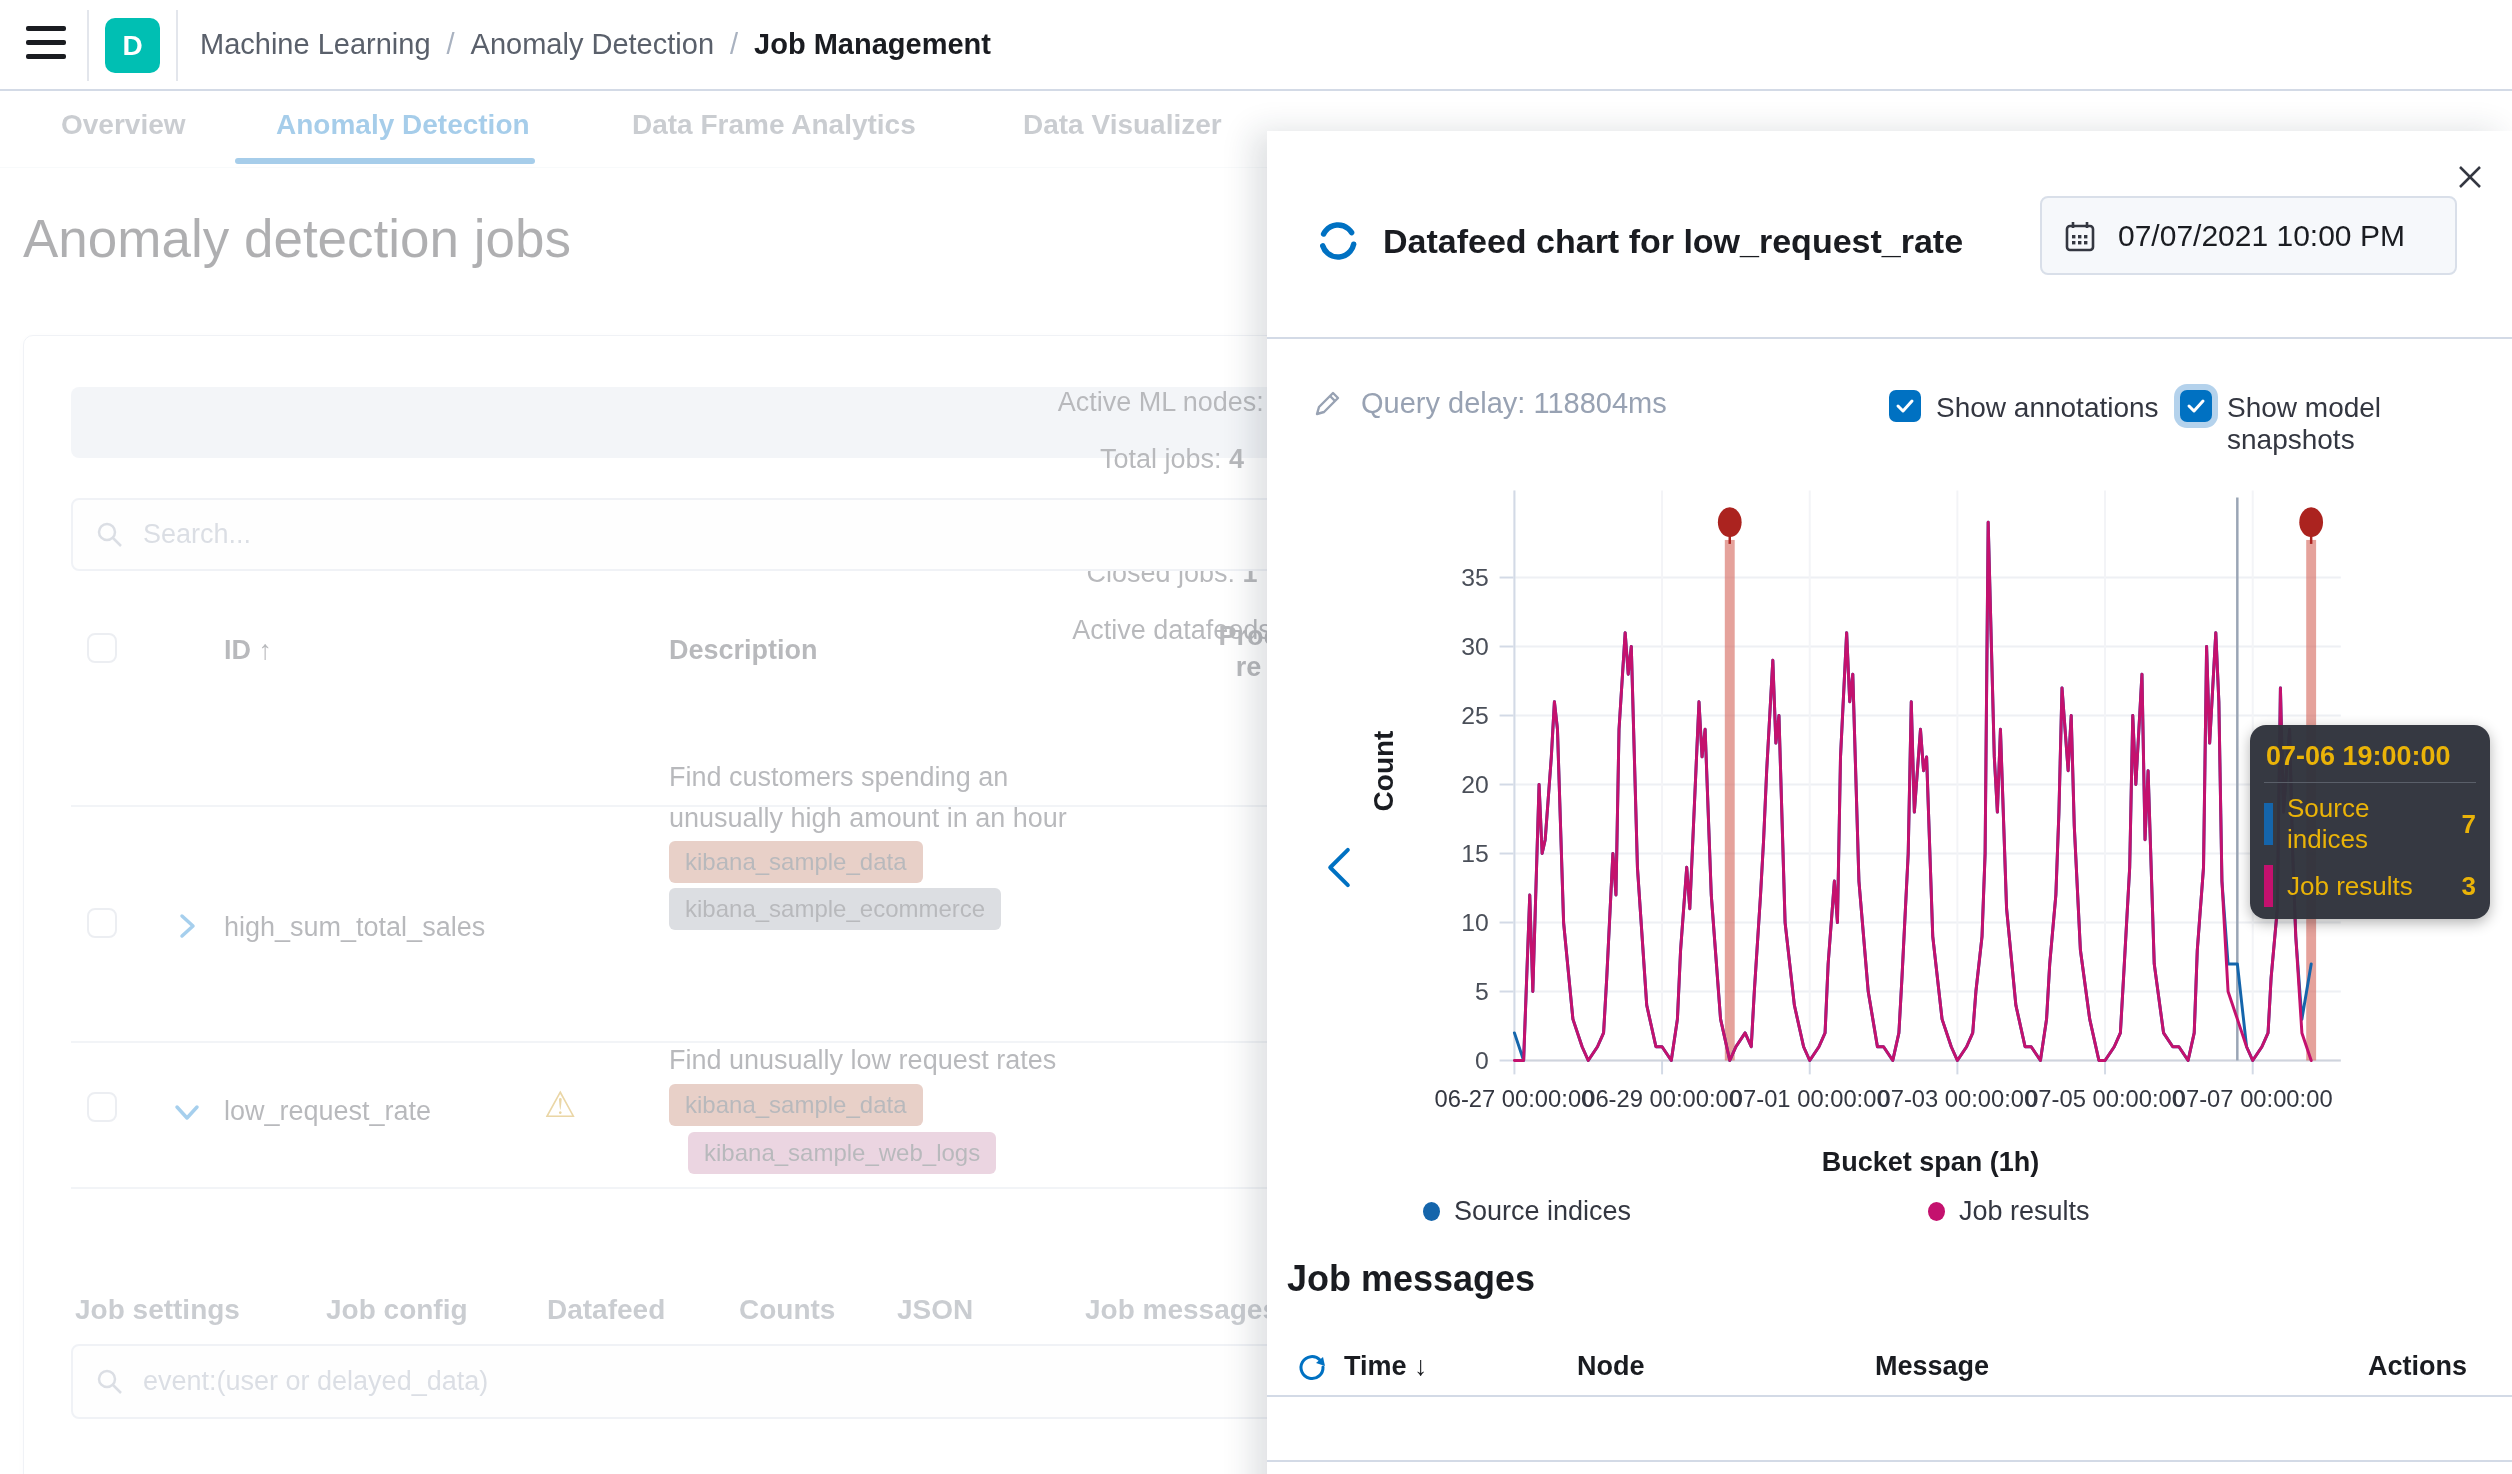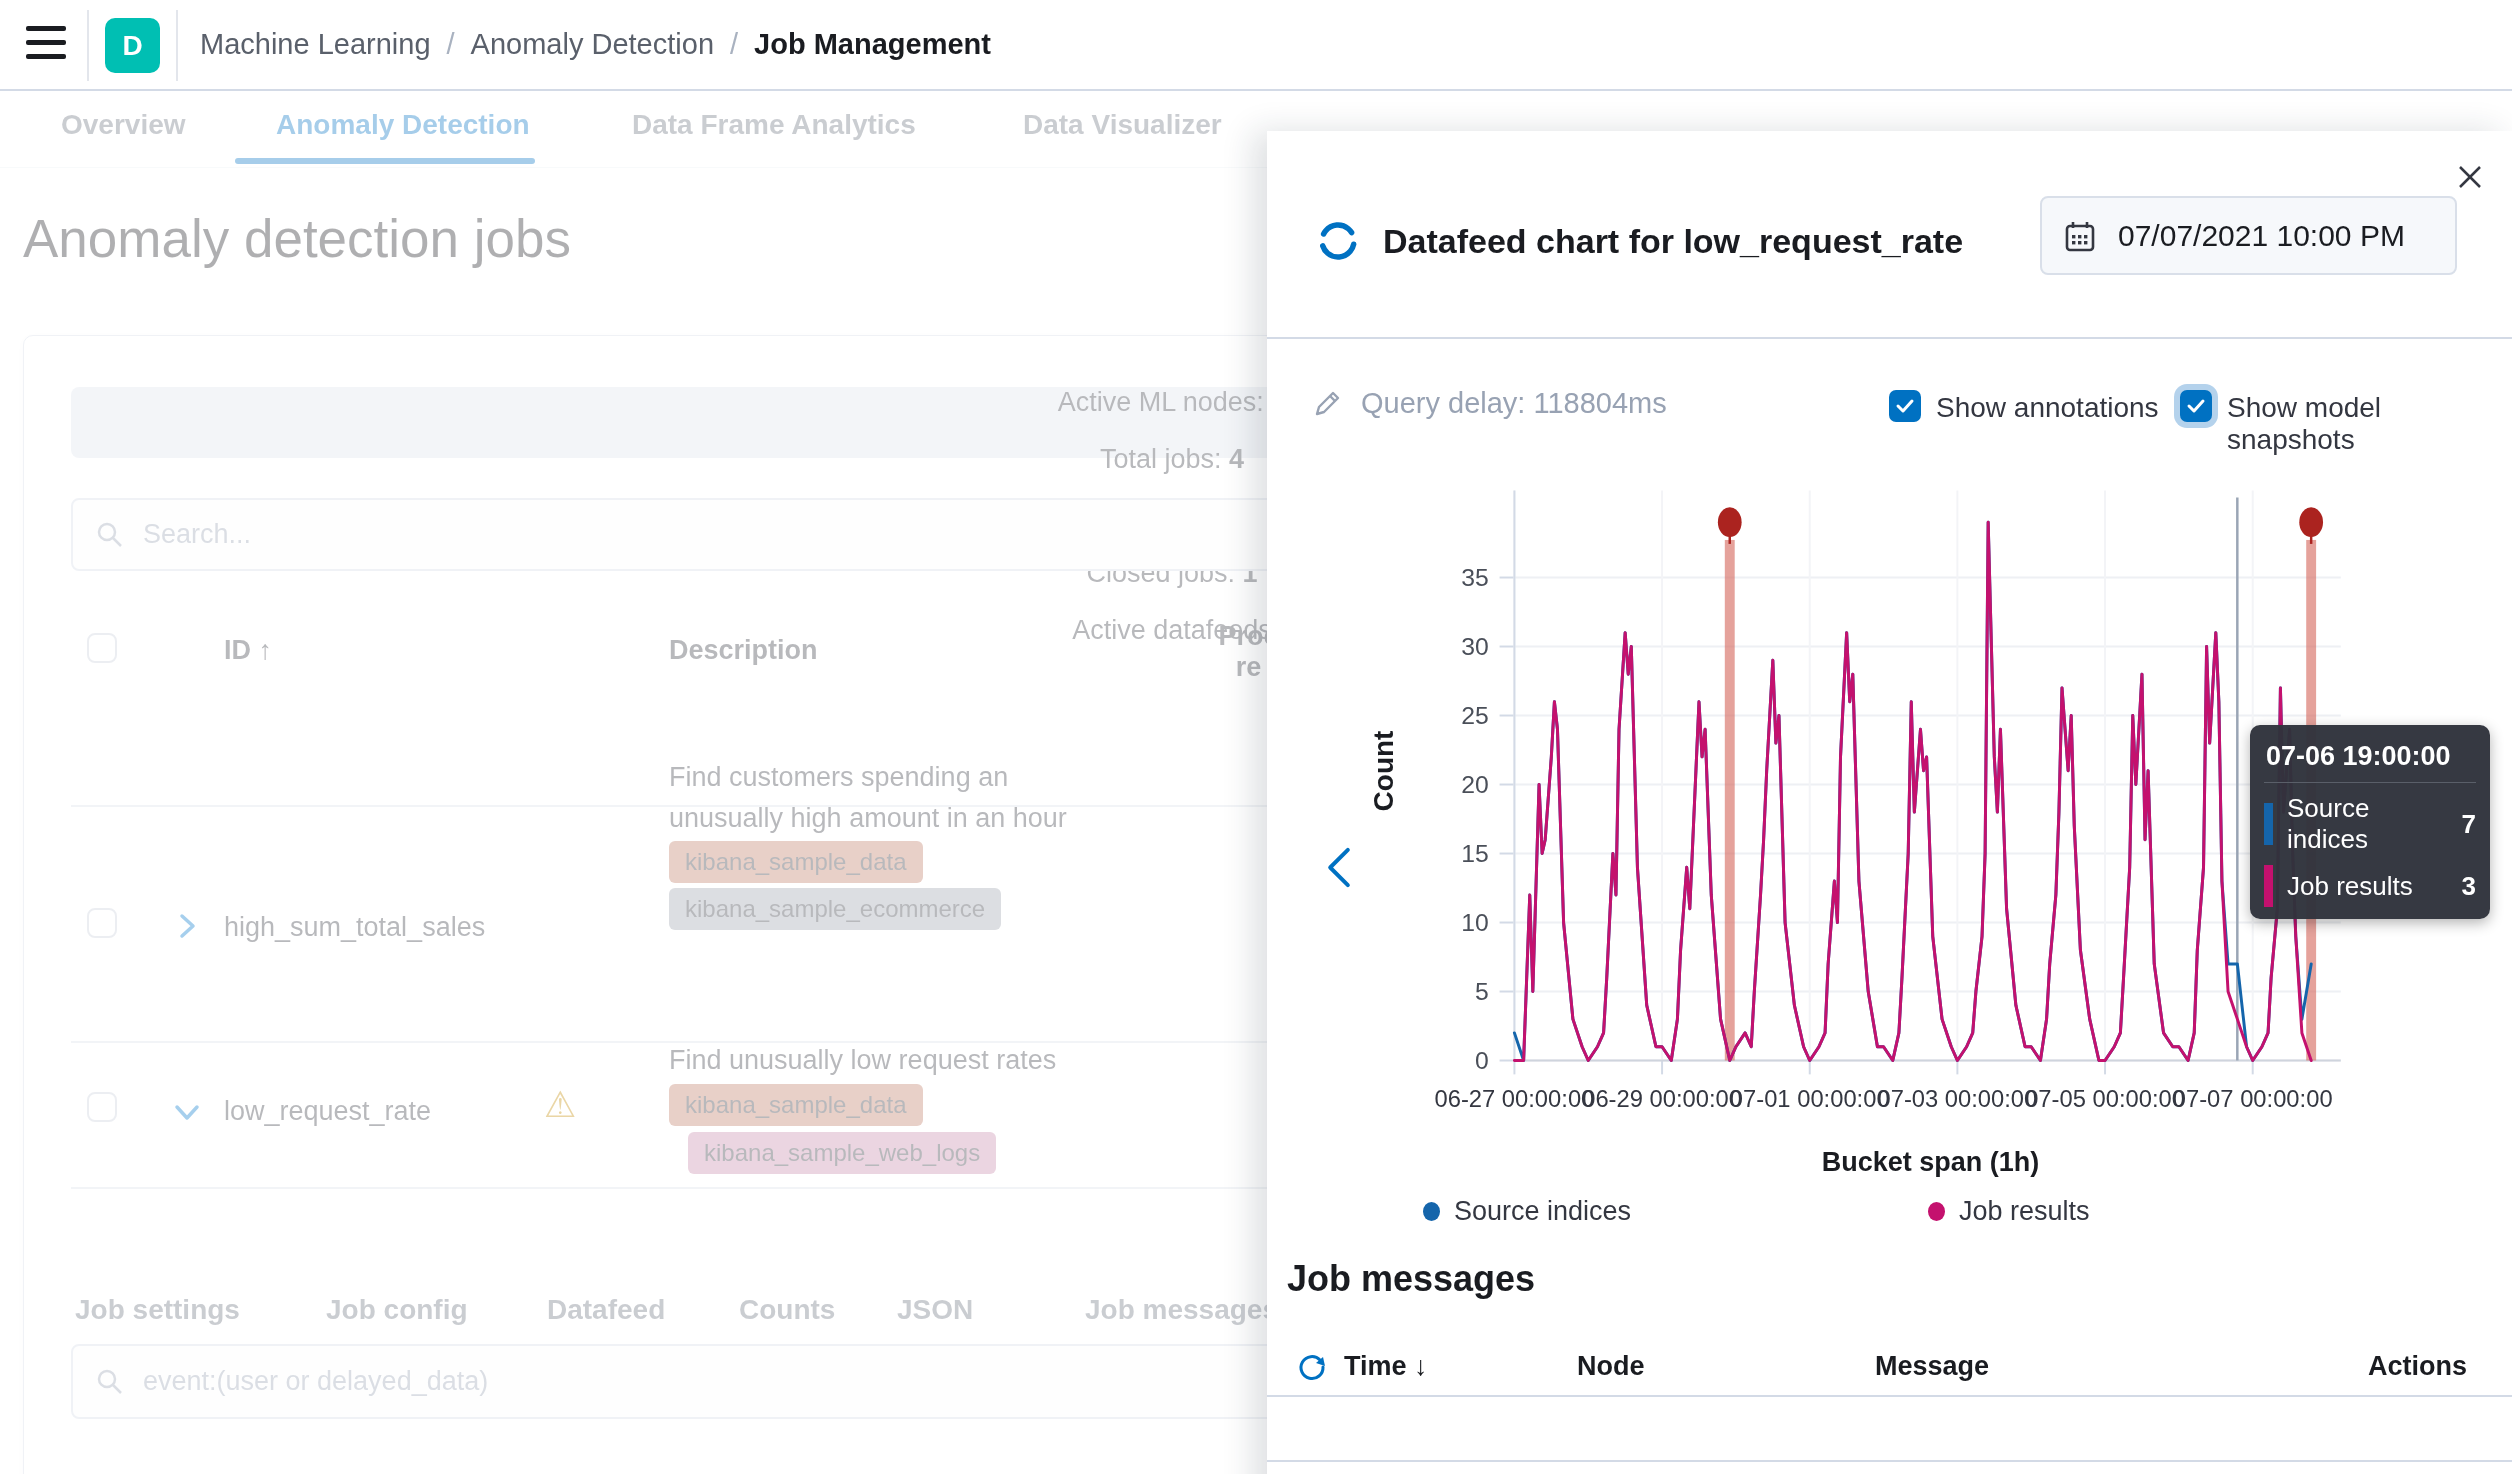--- a/index.html
+++ b/index.html
@@ -83,21 +83,21 @@
   #ylabel { position:absolute; left:77px; top:624px; transform:rotate(-90deg); transform-origin:center;
     font-size:28px; font-weight:700; color:#1a1c21; }
   #xlabel { position:absolute; left:426px; top:1016px; width:475px; text-align:center;
     font-size:27px; font-weight:700; color:#1a1c21; }
   #legend { position:absolute; left:0; top:1065px; width:1245px; height:40px; }
   .legend-item { position:absolute; display:flex; align-items:center; gap:14px; cursor:pointer; }
   .legend-dot { width:17px; height:19px; border-radius:50%; }
   .legend-label { font-size:27px; color:#343741; }
 
   #tooltip { position:absolute; left:983px; top:594px; width:240px; background:rgba(47,51,60,0.97);
-    border-radius:10px; color:#ffffff; padding:10px 14px 12px 14px; z-index:12; box-shadow:0 4px 14px rgba(0,0,0,.3); }
+    border-radius:16px; color:#eab308; padding:10px 14px 12px 14px; z-index:12; box-shadow:0 4px 14px rgba(0,0,0,.3); }
   #tooltip-title { font-size:27px; font-weight:700; padding:6px 2px 10px 2px; border-bottom:1px solid #5a5f69; }
   .tt-row { display:flex; align-items:center; margin-top:10px; gap:14px; }
   .tt-bar { width:9px; height:42px; }
   .tt-label { font-size:26px; flex:1; }
   .tt-value { font-size:26px; font-weight:700; }
 
   #jm-title { position:absolute; left:20px; top:1127px; font-size:36px; font-weight:700; color:#1a1c21; }
   .jm-head { position:absolute; top:1220px; font-size:27px; font-weight:700; color:#1a1c21; }
   .jm-div { position:absolute; left:0; width:1245px; height:2px; background:#d3dae6; }
   #jm-empty { position:absolute; left:0; top:1281px; width:1245px; text-align:center; font-size:27px; color:#343741; }

